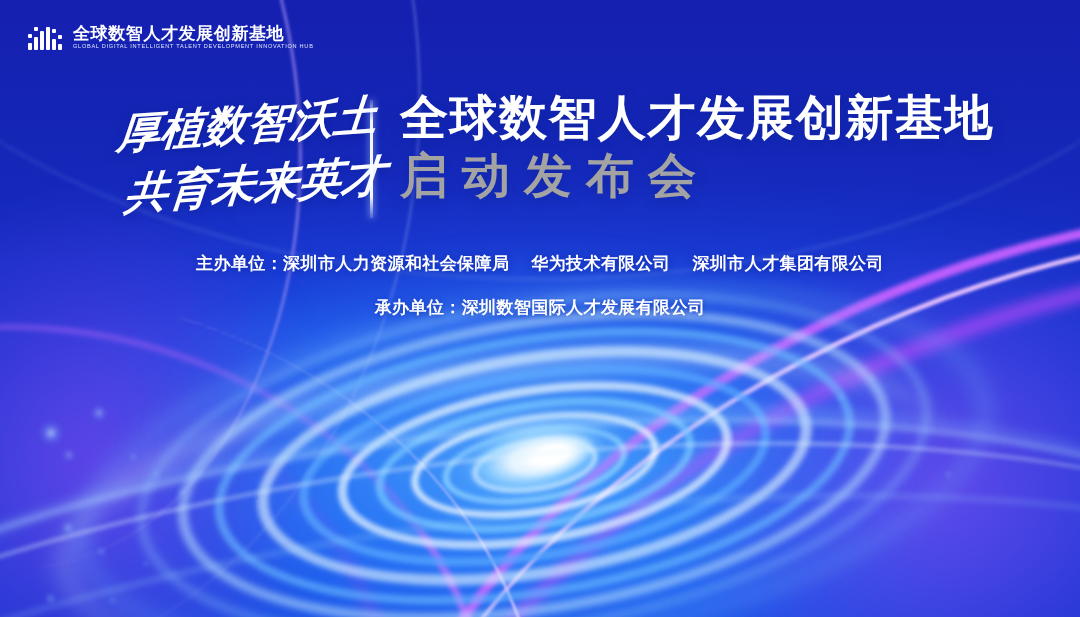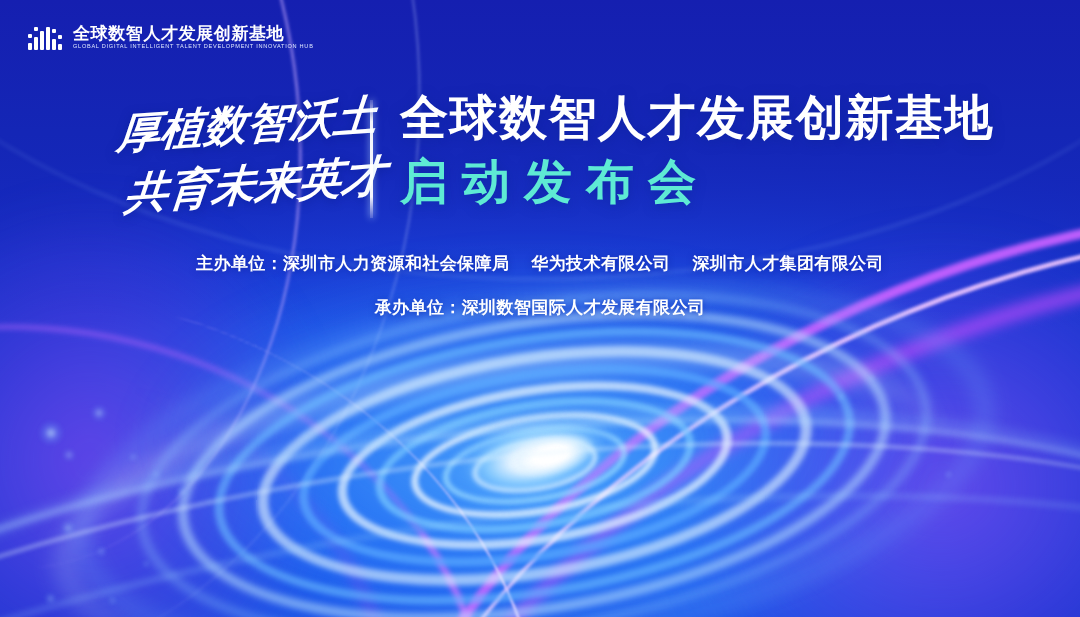--- a/index.html
+++ b/index.html
@@ -225,22 +225,22 @@
   }
   .title-block{
     position:absolute;left:400px;top:6px;
   }
   .title-1{
     font-size:48px;font-weight:bold;color:#ffffff;letter-spacing:1.5px;
     line-height:1.08;white-space:nowrap;
     text-shadow:0 2px 12px rgba(12,34,150,0.55);
   }
   .title-2{
-    margin-top:12px;
-    font-size:48px;font-weight:bold;color:#5eead4;letter-spacing:14px;
+    margin-top:6px;
+    font-size:48px;font-weight:bold;color:#a3a3a3;letter-spacing:14px;
     line-height:1.08;white-space:nowrap;
     text-shadow:0 2px 12px rgba(12,34,150,0.55);
   }
 
   
   .org{
     position:absolute;left:0;width:1080px;text-align:center;color:#ffffff;
     font-size:17px;font-weight:bold;letter-spacing:0.4px;
     text-shadow:0 1px 6px rgba(10,30,140,0.5);
   }

